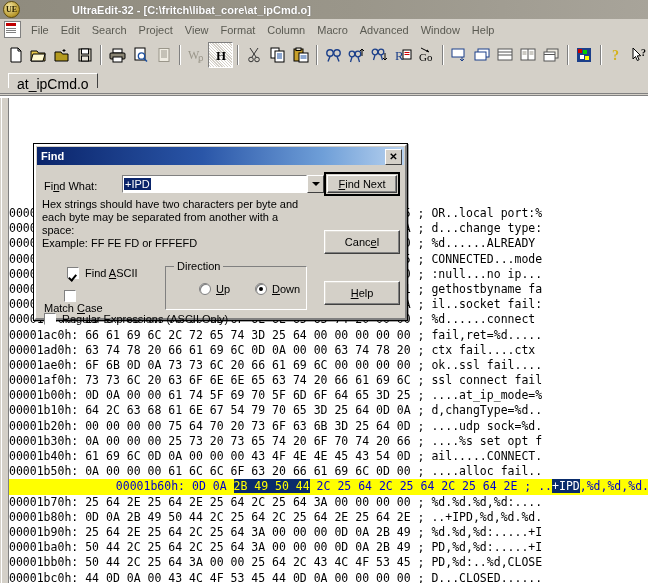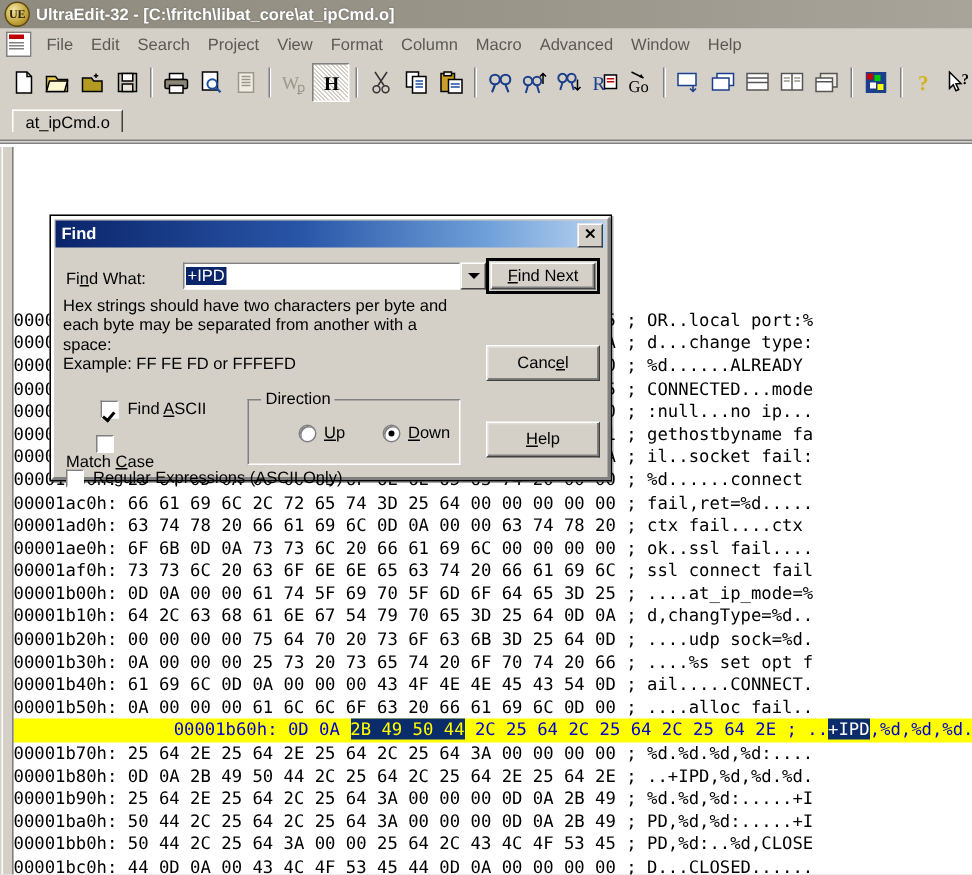--- a/index.html
+++ b/index.html
@@ -19,21 +19,21 @@
     display:flex;align-items:center;
   }
   .title-ico{
     width:15px;height:15px;margin-left:3px;margin-right:4px;border-radius:50%;
     background:radial-gradient(circle at 35% 30%,#f2e4a0,#b8982c 70%,#7d6412);
     border:1px solid #5d4a0c;
     color:#2a2100;font-size:8px;font-weight:bold;
     display:flex;align-items:center;justify-content:center;
     font-family:"Liberation Serif", serif;
   }
-  .title-text{color:#fff;font-weight:bold;font-size:11px;text-shadow:0 0 1px #555;letter-spacing:0px;}
+  .title-text{color:#fff;font-weight:bold;font-size:11px;text-shadow:0 0 1px #555;letter-spacing:0px;margin-left:48px;}
 
   
   .menubar{
     position:absolute;left:0;top:19px;width:648px;height:21px;
     background:#d4d0c8;display:flex;align-items:center;
     border-bottom:1px solid #d4d0c8;
   }
   .menu-doc-ico{
     width:15px;height:15px;margin:0 4px 0 4px;position:relative;
     background:#fff;border:1px solid #808080;
@@ -58,21 +58,21 @@
       repeating-linear-gradient(45deg,#ffffff 0 1px,#d4d0c8 1px 2px);
   }
   .tb-sep{width:1px;height:20px;margin:0 4px;background:#808080;border-right:1px solid #fff;}
 
   
   .tabstrip{
     position:absolute;left:0;top:70px;width:648px;height:24px;background:#d4d0c8;
   }
   .tab{
     position:absolute;left:8px;top:3px;height:15px;padding:2px 8px 0 8px;
-    background:#d4d0c8;font-size:11px;color:#000;
+    background:#d4d0c8;font-size:14px;color:#000;
     border-left:1px solid #fff;border-top:1px solid #fff;border-right:1px solid #404040;
     box-sizing:border-box;
   }
   .tabline{position:absolute;left:0;top:93px;width:648px;height:1px;background:#808080;}
 
   
   .editor{
     position:absolute;left:0;top:95px;width:648px;height:488px;
     background:#fff;overflow:hidden;
     border-top:1px solid #808080;

